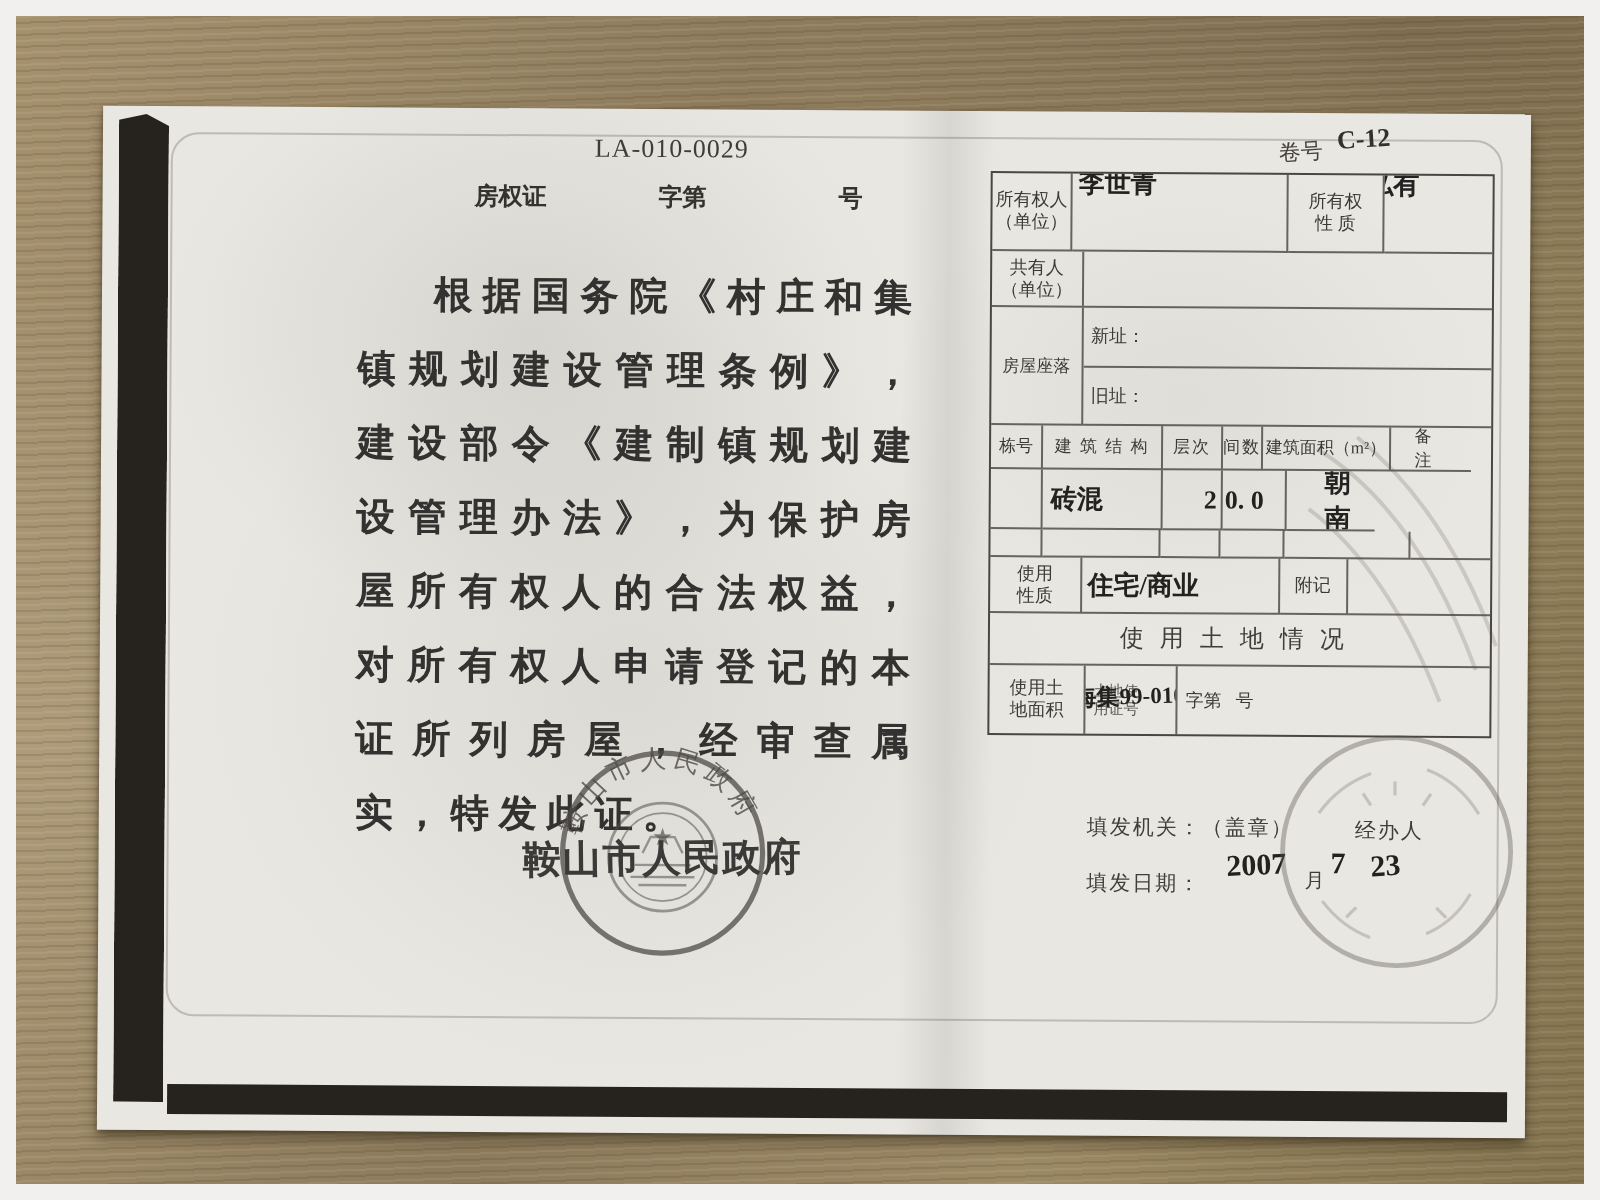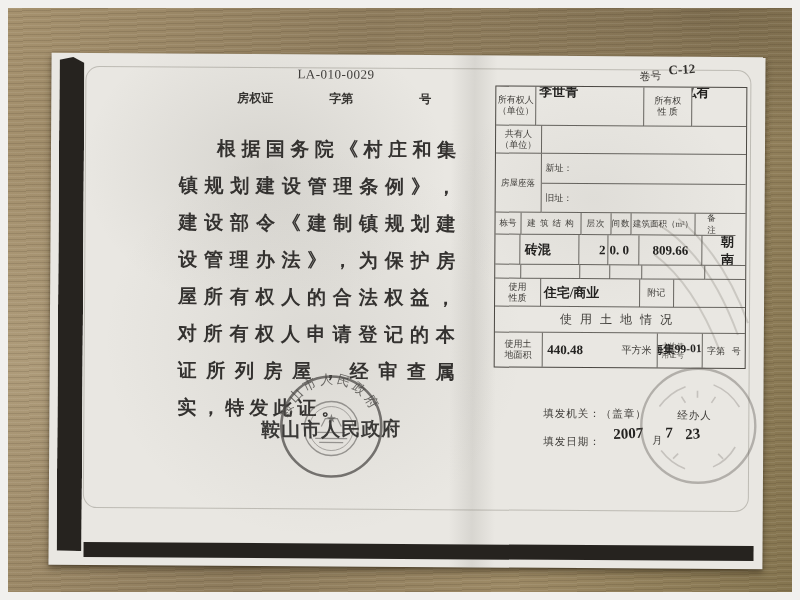--- a/index.html
+++ b/index.html
@@ -127,21 +127,20 @@
         <div class="td hd" style="width:30px;">层次</div>
         <div class="td hd" style="width:20px;">间数</div>
         <div class="td hd" style="width:64px;letter-spacing:0;">建筑面积（m²）</div>
         <div class="td hd" style="width:40px;letter-spacing:8px;padding-left:0;">备　注</div>
       </div>
       <div class="tr" style="height:30px;">
         <div class="td" style="width:26px;"></div>
         <div class="td hand hv" style="width:60px;padding-left:4px;">砖混</div>
         <div class="td hand hv" style="width:30px;justify-content:flex-end;padding-right:2px;">2</div>
         <div class="td hand hv" style="width:32px;padding-left:1px;">0. 0</div>
-        <div class="td hand hv" style="width:64px;justify-content:center;">809.66</div>
         <div class="td hand hv" style="width:44px;padding-left:19px;">朝南</div>
       </div>
       <div class="tr" style="height:14px;">
         <div class="td" style="width:26px;"></div>
           <div class="td" style="width:60px;"></div>
         <div class="td" style="width:30px;"></div>
           <div class="td" style="width:32px;"></div>
         <div class="td" style="width:64px;"></div>
           <div class="td" style="width:40px;"></div>
       </div>
@@ -151,24 +150,20 @@
         <div class="td hand hv" style="width:100px;padding-left:3px;">住宅/商业</div>
         <div class="td lbl" style="width:34px;">附记</div>
         <div class="td" style="width:72px;"></div>
       </div>
       <div class="tr" style="height:26px;">
         <div class="td land-title" style="width:252px;">使用土地情况</div>
       </div>
       <div class="tr" style="height:34px;">
         <div class="td lbl pre" style="width:48px;">使用土
 地面积</div>
-        <div class="td" style="width:116px;padding:0 5px;justify-content:space-between;">
-          <span class="hand hv">440.48</span>
-          <span style="font-size:10px;">平方米</span>
-        </div>
         <div class="td" style="width:46px;">
           <span class="pre abs" style="font-size:7.5px;line-height:9px;left:4px;top:8px;color:#5a5852;">土地使
 用证号</span>
           <span class="hand abs" style="font-size:11.5px;left:-6px;top:8px;transform:rotate(-2deg);white-space:nowrap;">海集99-010</span>
         </div>
         <div class="td" style="width:42px;justify-content:space-between;padding:0 4px;">
           <span>字第</span>
           <span>号</span>
         </div>
       </div>

